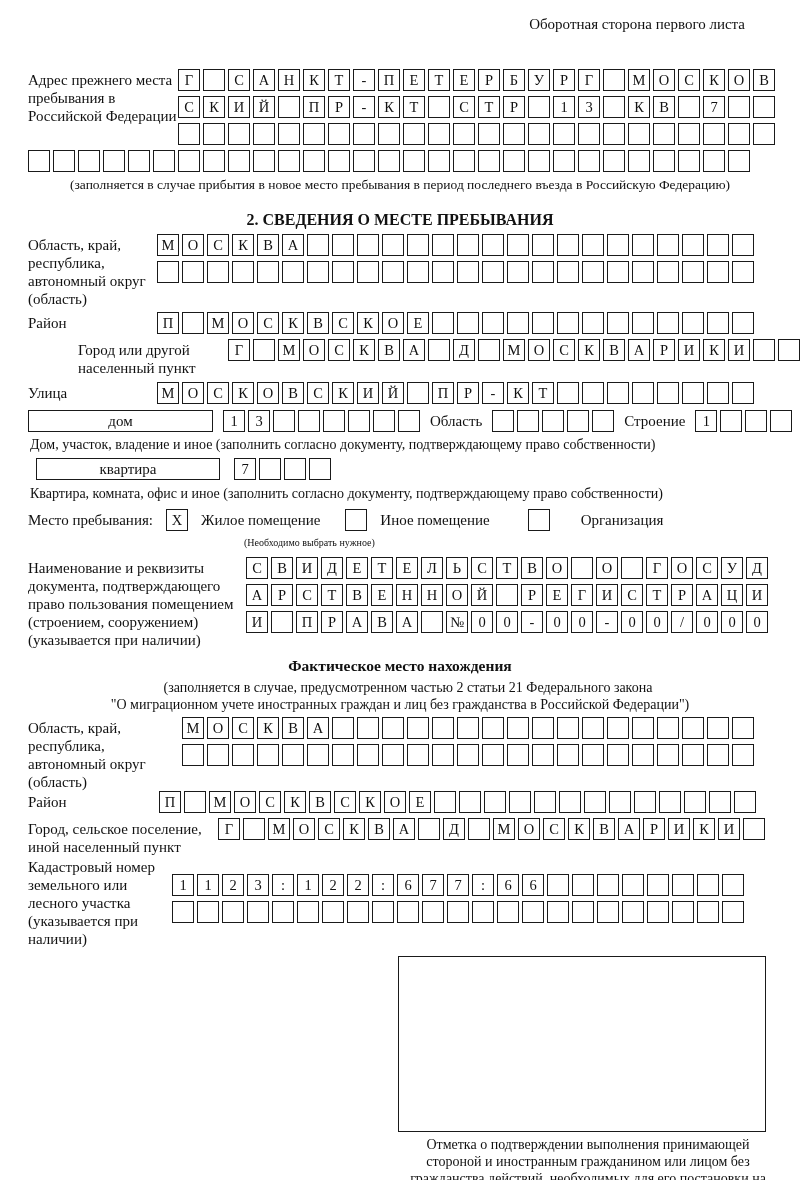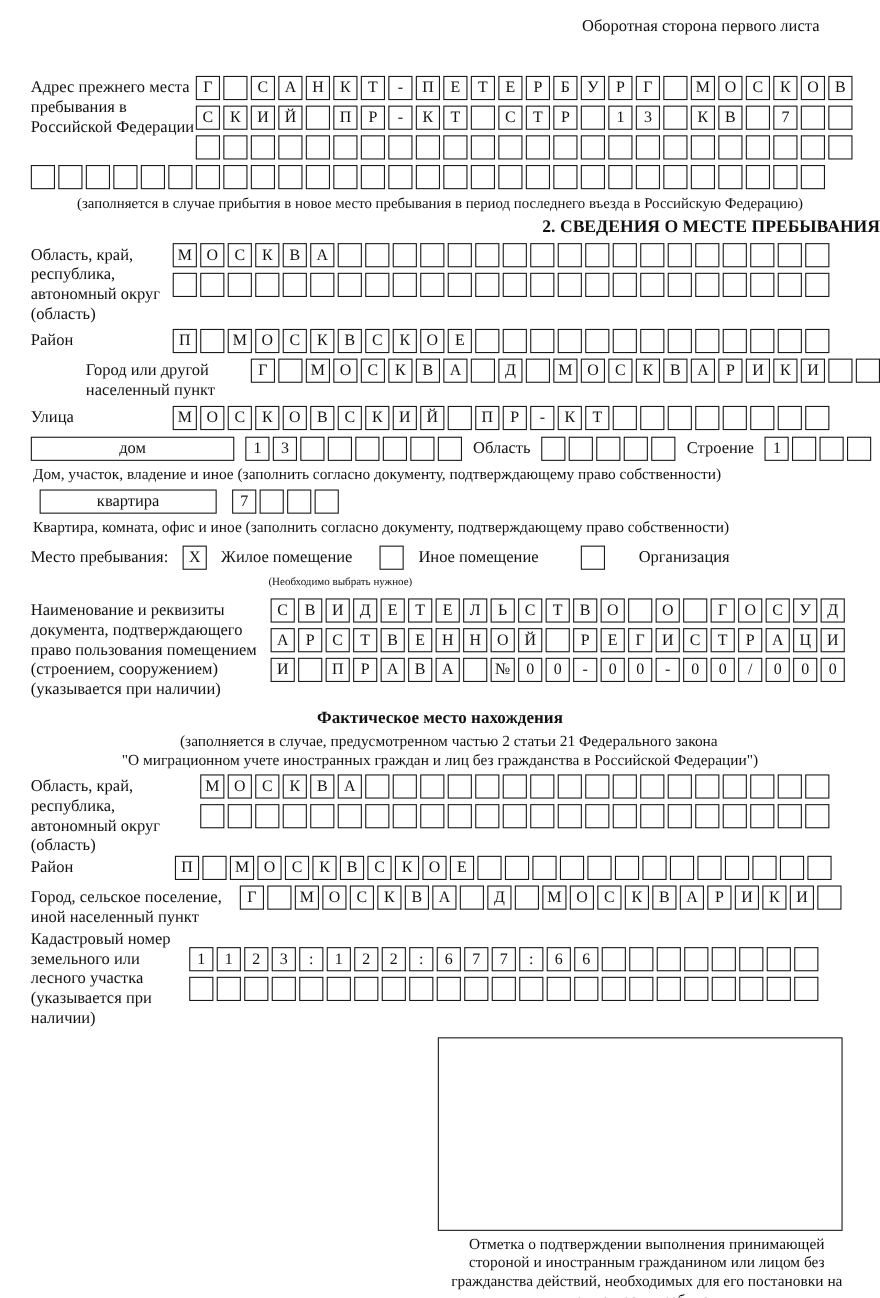--- a/index.html
+++ b/index.html
@@ -149,21 +149,21 @@
       <span class="cell"></span>
       <span class="cell"></span>
       <span class="cell"></span>
       <span class="cell"></span>
       <span class="cell"></span>
       <span class="cell"></span>
       <span class="cell"></span>
     </div>
   <div class="caption center" style="margin-top:4px;">(заполняется в случае прибытия в новое место пребывания в период последнего въезда в Российскую Федерацию)</div>
 
-  <div class="center bold sec-title" style="margin-top:5px;text-align:right;">2. СВЕДЕНИЯ О МЕСТЕ ПРЕБЫВАНИЯ</div>
+  <div class="center bold sec-title" style="margin-top:18px;">2. СВЕДЕНИЯ О МЕСТЕ ПРЕБЫВАНИЯ</div>
 
   <div class="frow" style="margin-top:5px;">
     <div class="flabel" style="width:129px;">Область, край, республика, автономный округ (область)</div>
     <div class="rows">
       <div class="boxrow">
           <span class="cell">М</span>
           <span class="cell">О</span>
           <span class="cell">С</span>
           <span class="cell">К</span>
           <span class="cell">В</span>
@@ -329,21 +329,21 @@
     <div class="boxrow">
         <span class="cell">1</span>
         <span class="cell"></span>
         <span class="cell"></span>
         <span class="cell"></span>
       </div>
   </div>
   <div class="caption" style="margin:4px 0 0 30px; font-size:14px;">Дом, участок, владение и иное (заполнить согласно документу, подтверждающему право собственности)</div>
 
   <div class="frow" style="margin-top:5px; margin-left:36px; gap:14px; align-items:center;">
-    <div class="widebox" style="width:161px;">квартира</div>
+    <div class="widebox" style="width:184px;">квартира</div>
     <div class="boxrow">
         <span class="cell">7</span>
         <span class="cell"></span>
         <span class="cell"></span>
         <span class="cell"></span>
       </div>
   </div>
   <div class="caption" style="margin:5px 0 0 30px; font-size:14px;">Квартира, комната, офис и иное (заполнить согласно документу, подтверждающему право собственности)</div>
 
   <div class="frow" style="margin-top:7px; align-items:center; gap:13px;">

